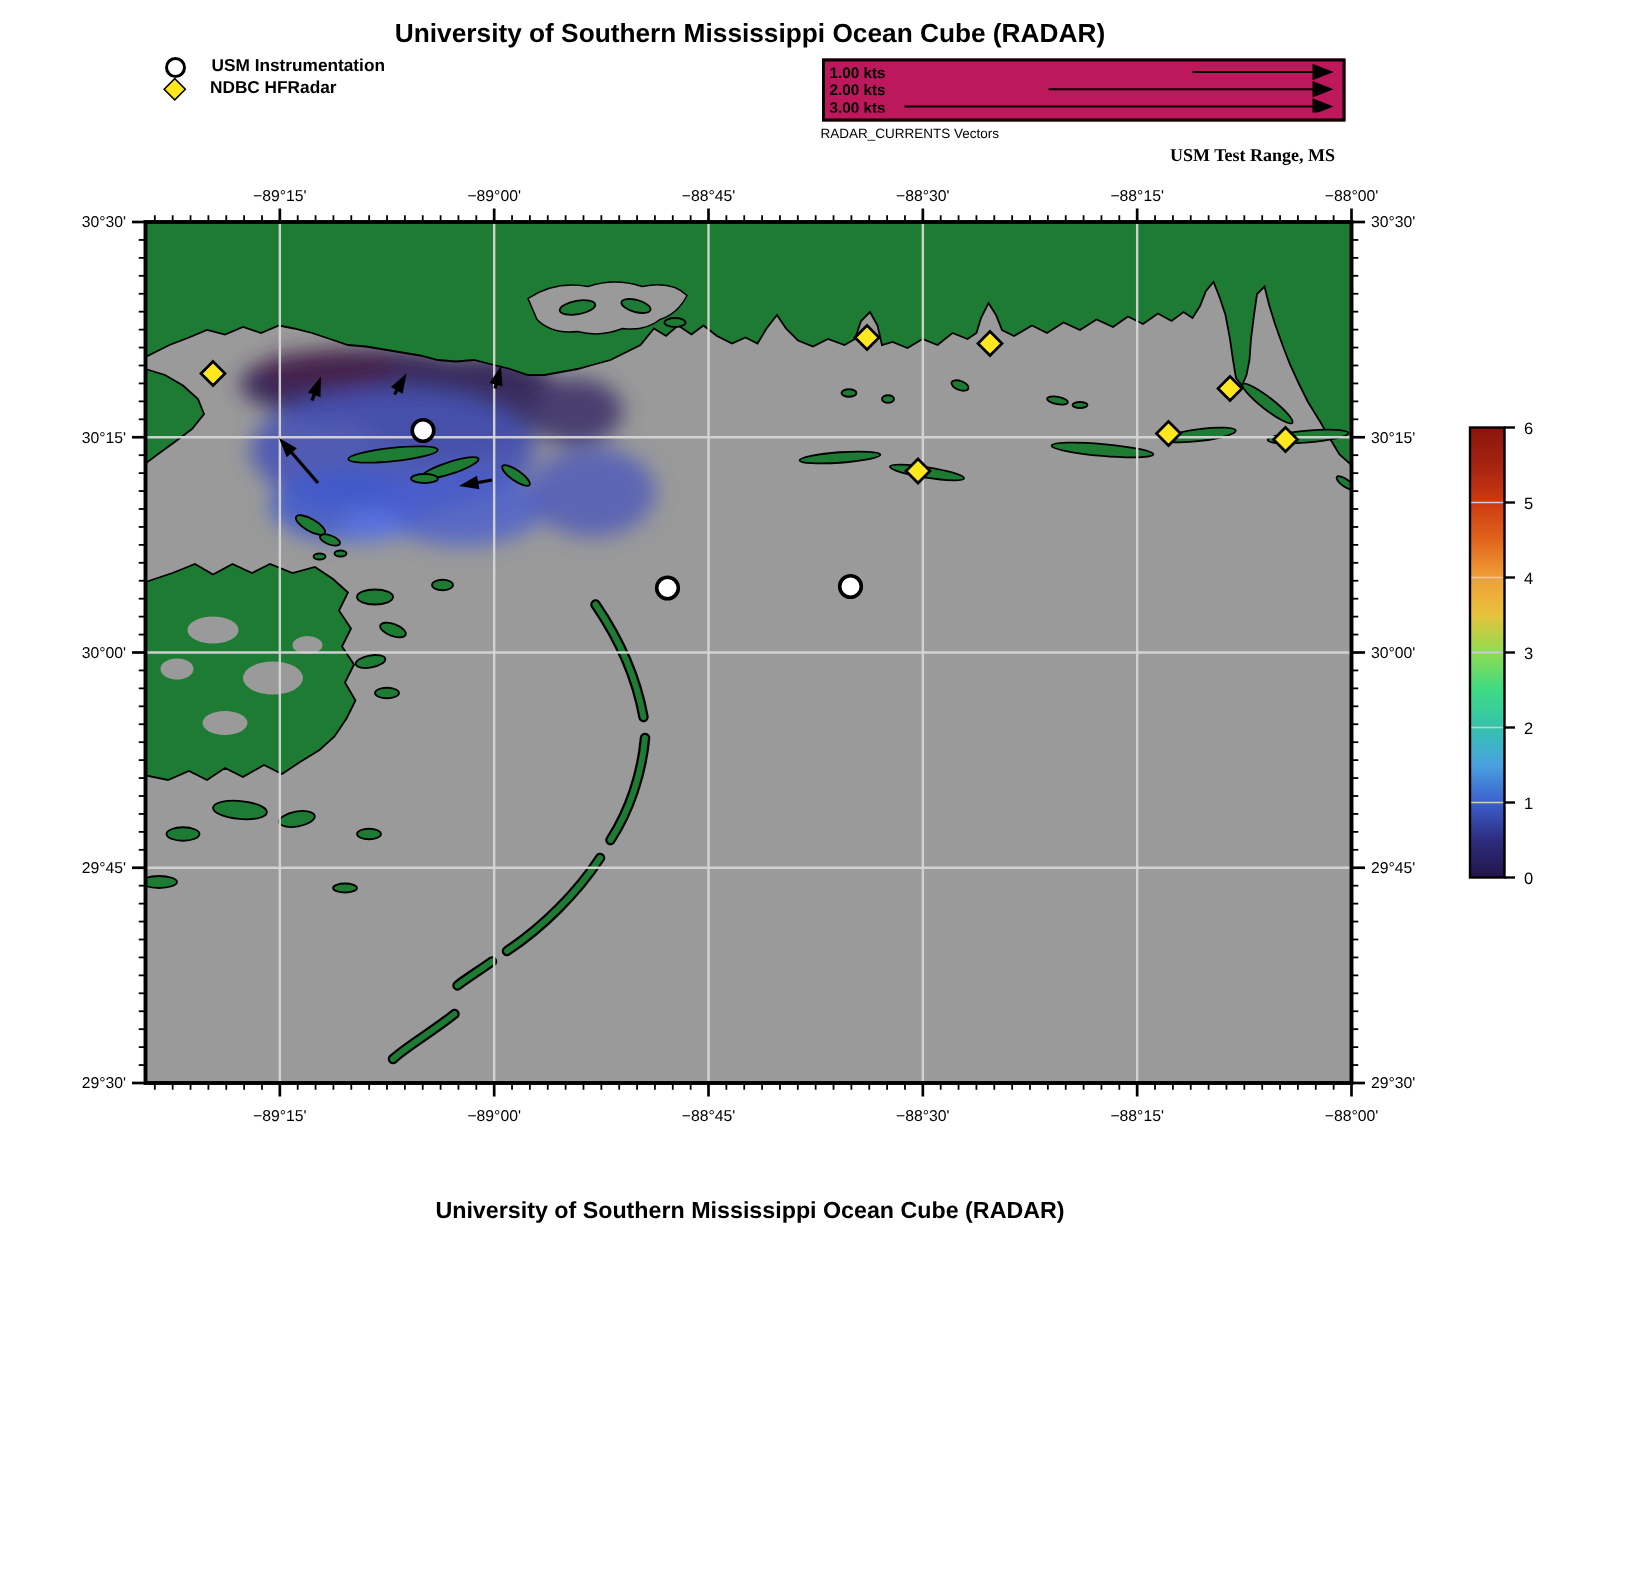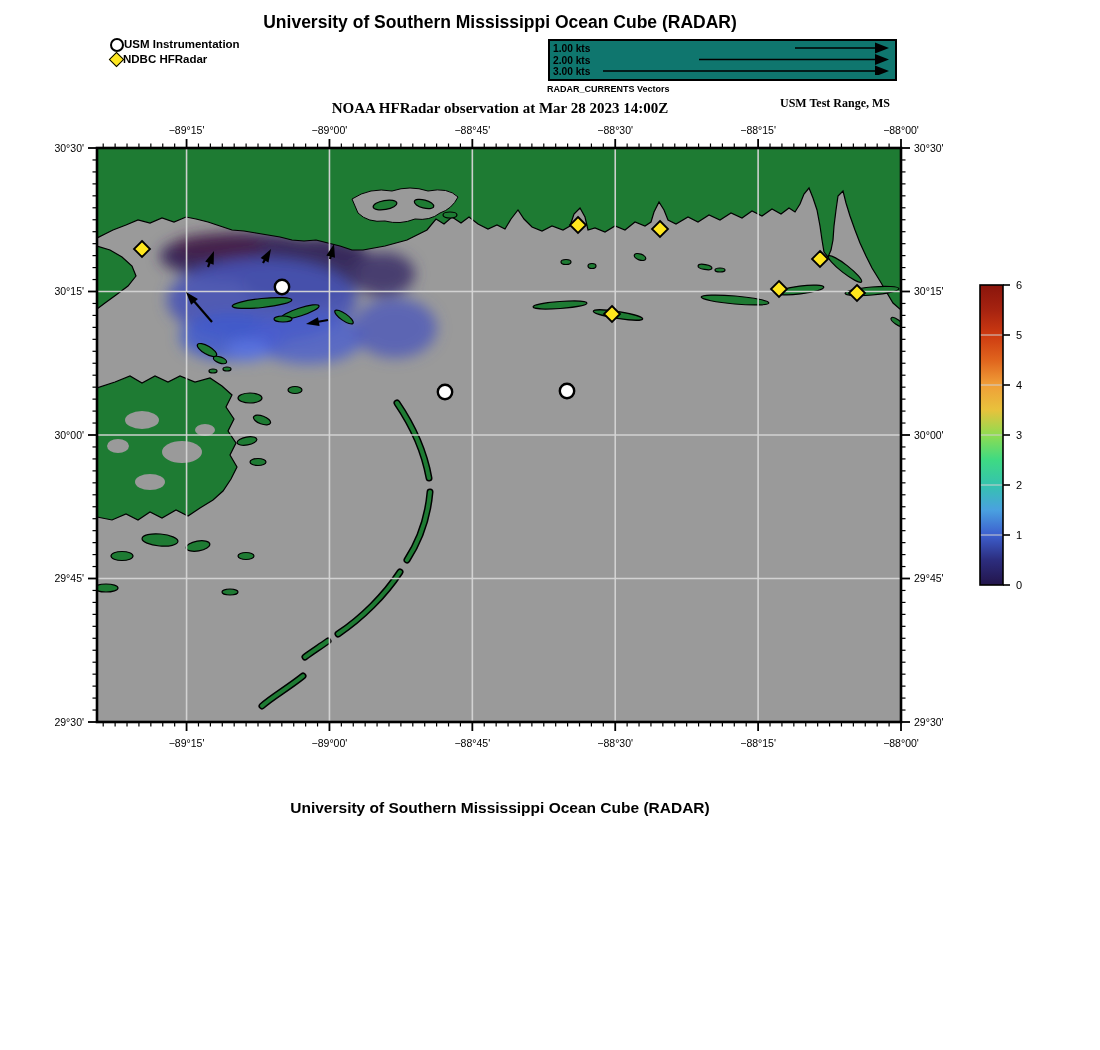--- a/index.html
+++ b/index.html
@@ -7,26 +7,26 @@
           font-family:"Liberation Sans",sans-serif;color:#000;}
   .abs{position:absolute;}
   #top-title{left:0;top:12px;width:1000px;text-align:center;font-size:17.5px;font-weight:bold;}
   #bottom-title{left:0;top:799px;width:1000px;text-align:center;font-size:15.5px;font-weight:bold;}
   #subtitle{left:0;top:100px;width:1000px;text-align:center;font-size:15px;font-weight:bold;
             font-family:"Liberation Serif",serif;}
   #range-label{left:735px;top:96px;width:200px;text-align:center;font-size:12px;font-weight:bold;
             font-family:"Liberation Serif",serif;}
   #legend{left:110px;top:37px;}
   .legend-row{display:flex;align-items:center;height:15px;}
-  .legend-label{font-size:11.5px;font-weight:bold;margin-left:0;line-height:15px;}
+  .legend-label{font-size:11.5px;font-weight:bold;margin-left:17px;line-height:15px;}
   .legend-circle{width:10px;height:10px;border:2.2px solid #000;border-radius:50%;background:#fff;}
   .legend-diamond{width:9px;height:9px;border:1.6px solid #000;background:#ffe71e;
                   transform:rotate(45deg);margin:0 1px;}
-  #vector-box{left:548px;top:39px;width:345px;height:38px;border:2px solid #000;background:#0f766e;}
-  #vector-caption{left:547px;top:84px;font-size:9px;font-weight:bold;}
+  #vector-box{left:548px;top:39px;width:345px;height:38px;border:2px solid #000;background:#be185d;}
+  #vector-caption{left:547px;top:84px;font-size:9px;font-weight:normal;}
   svg text{fill:#000;}
   .ticklabel{font-size:10.5px;font-family:"Liberation Sans",sans-serif;}
   .cbarlabel{font-size:11px;font-family:"Liberation Sans",sans-serif;}
 </style>
 </head>
 <body>
 
 <div id="canvas">
 
   <div class="abs" id="top-title">University of Southern Mississippi Ocean Cube (RADAR)</div>
@@ -56,21 +56,20 @@
         </g>
         <text x="3" y="34" font-size="10.2" font-weight="bold" font-family="&quot;Liberation Sans&quot;,sans-serif">3.00 kts</text>
         <g>
           <line x1="53" y1="30" x2="327" y2="30" stroke="#000" stroke-width="1.4"></line>
           <polygon points="339,30 325,35.5 325,24.5" fill="#000"></polygon>
         </g>
       </svg>
   </div>
   <div class="abs" id="vector-caption">RADAR_CURRENTS Vectors</div>
 
-  <div class="abs" id="subtitle">NOAA HFRadar observation at Mar 28 2023 14:00Z</div>
   <div class="abs" id="range-label">USM Test Range, MS</div>
 
   <svg class="abs" id="plot" width="1100" height="830" style="left:0;top:0;">
     <defs>
       <filter id="blobblur" x="-30%" y="-30%" width="160%" height="160%">
         <feGaussianBlur stdDeviation="7"></feGaussianBlur>
       </filter>
       <clipPath id="mapclip">
           <rect x="97" y="148" width="804" height="574"></rect>
         </clipPath>

